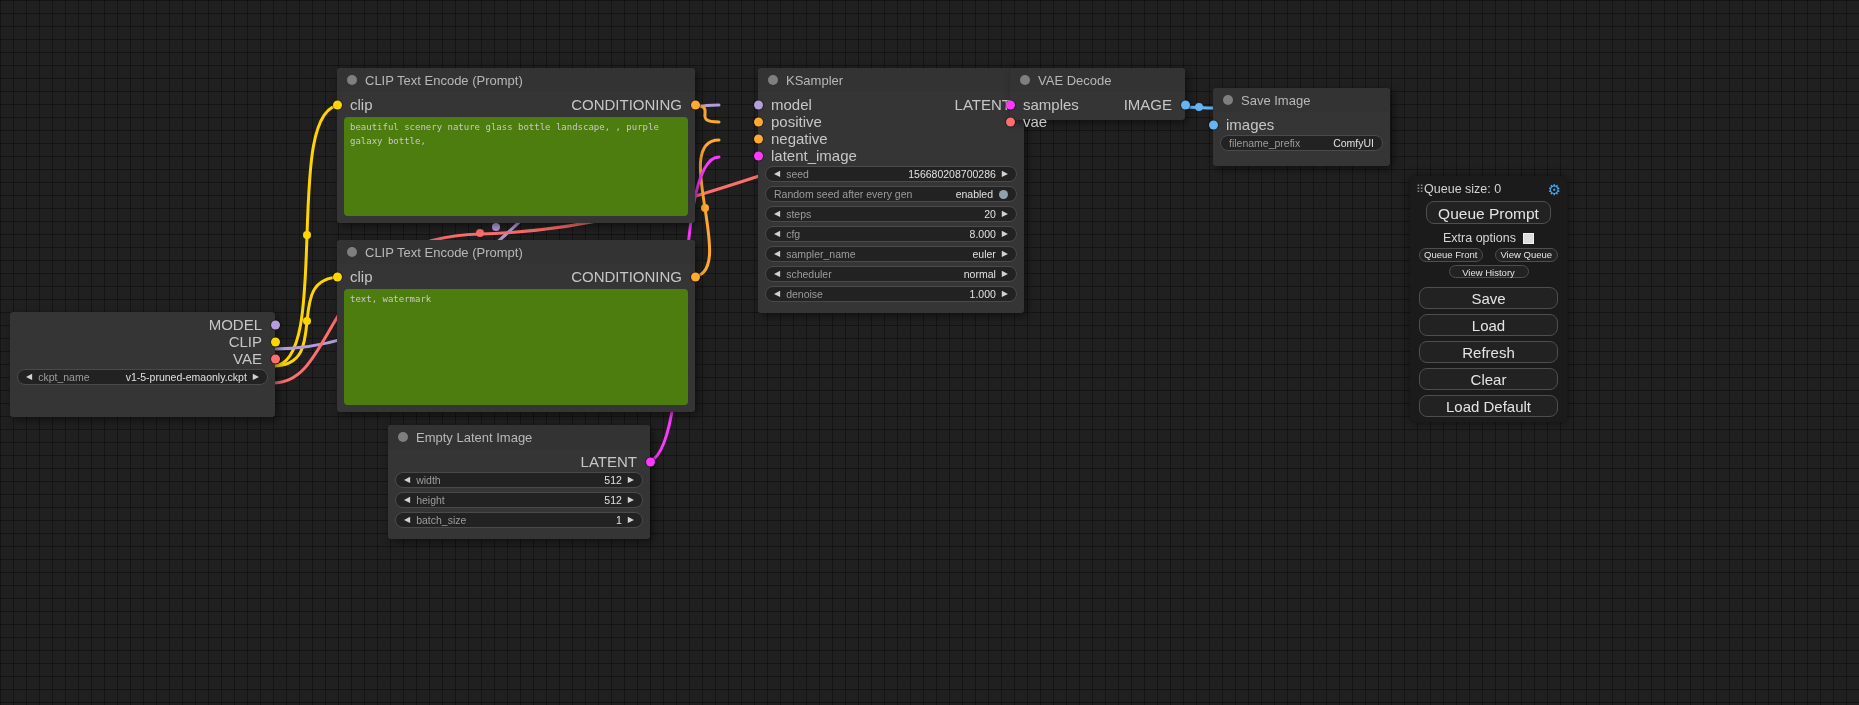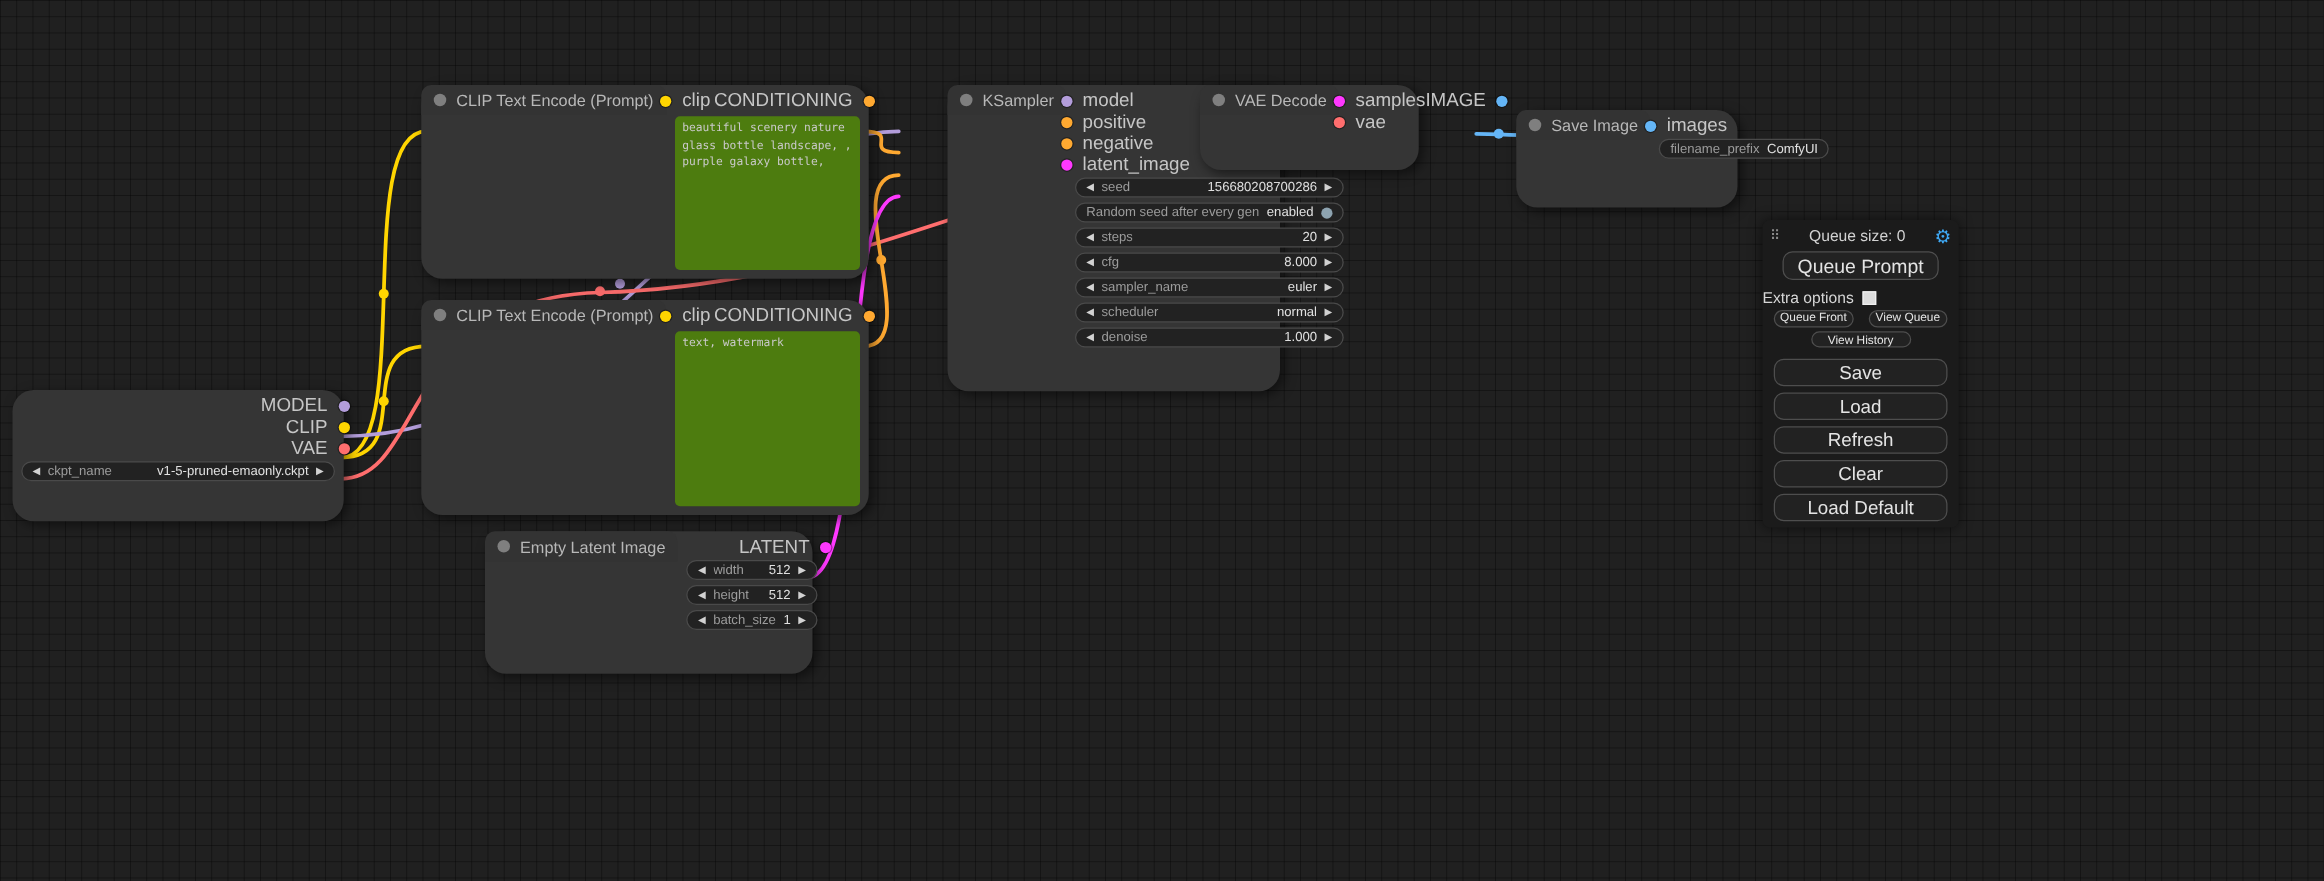--- a/index.html
+++ b/index.html
@@ -11,22 +11,22 @@
     background-image:
       linear-gradient(rgba(0,0,0,0.35) 1px, transparent 1px),
       linear-gradient(90deg, rgba(0,0,0,0.35) 1px, transparent 1px);
     background-size:13px 13px;
   }
 
   #wires { position:absolute; left:0; top:0; }
   .wire { fill:none; stroke-width:3; stroke-linecap:round; }
 
   .node {
-    position:absolute; display:flex; 
-    background:#353535; border-radius:17px;
+    position:absolute; display:flex; flex-direction:column;
+    background:#353535; border-radius:3px;
     box-shadow:3px 3px 9px rgba(0,0,0,0.5);
   }
   .node-title {
     height:24px; flex:none; display:flex; align-items:center; gap:8px;
     padding:0 10px; background:#333333; border-radius:8px 8px 0 0;
   }
   .title-dot { width:10px; height:10px; border-radius:50%; background:#7f7f7f; flex:none; }
   .title-text { font-size:13px; color:#b8b8b8; white-space:nowrap; }
   .node-body { flex:1; display:flex; flex-direction:column; padding-top:4px; min-height:0; }
 
@@ -62,39 +62,39 @@
     font-size:9px; line-height:1.5; white-space:pre-wrap; word-break:break-word;
     overflow:hidden;
   }
 
   
   #n-ckpt     { left:10px;   top:312px; width:265px; height:105px; }
   #n-clip1    { left:337px;  top:68px;  width:358px; height:155px; }
   #n-clip2    { left:337px;  top:240px; width:358px; height:172px; }
   #n-latent   { left:388px;  top:425px; width:262px; height:114px; }
   #n-ksampler { left:758px;  top:68px;  width:266px; height:245px; }
-  #n-vae      { left:960px; top:68px;  width:175px; height:68px;  }
+  #n-vae      { left:1010px; top:68px;  width:175px; height:52px;  }
   #n-save     { left:1213px; top:88px;  width:177px; height:78px;  }
 
   
   #queue-panel {
     position:absolute; left:1410px; top:176px; width:157px; height:246px;
     background:#1b1b1b; border-radius:6px; box-shadow:0 0 10px rgba(0,0,0,0.55);
     display:flex; flex-direction:column;
   }
   .qp-header { display:flex; align-items:center; padding:4px 6px 0; height:22px; }
   .drag-handle { color:#8a8a8a; font-size:11px; line-height:1; flex:none; }
-  .queue-size { flex:1; text-align:center; color:#d2d2d2; font-size:12.5px; }
+  .queue-size { flex:1; text-align:left; color:#d2d2d2; font-size:12.5px; }
   .gear { font-size:15px; line-height:1; flex:none; }
   .qbtn {
     display:block; background:#222222; border:1px solid #4e4e4e; border-radius:8px;
     color:#e4e4e4; text-align:center;
   }
   .qbtn.prompt { margin:3px 16px 0; height:23px; line-height:21px; font-size:15.5px; }
-  .extra-row { display:flex; align-items:center; gap:7px; margin-top:7px; height:14px; }
+  .extra-row { display:flex; align-items:center; justify-content:center; gap:7px; margin-top:7px; height:14px; }
   .extra-label { color:#d6d6d6; font-size:12.5px; }
   .checkbox { width:11px; height:11px; background:#dddddd; border:1px solid #f0f0f0; flex:none; }
   .small-row { display:flex; gap:12px; margin:3px 9px 0; }
   .qbtn.small { flex:1; font-size:9.5px; height:14px; line-height:12px; border-radius:7px; padding:0 2px; }
   .qbtn.history { margin:3px auto 0; width:80px; font-size:9.5px; height:13px; line-height:11px; border-radius:7px; }
   .qbtn.big { margin:5px 9px 0; height:22px; line-height:20px; font-size:15px; }
   .qbtn.big.first { margin-top:9px; }
 </style>
 </head>
 <body>

